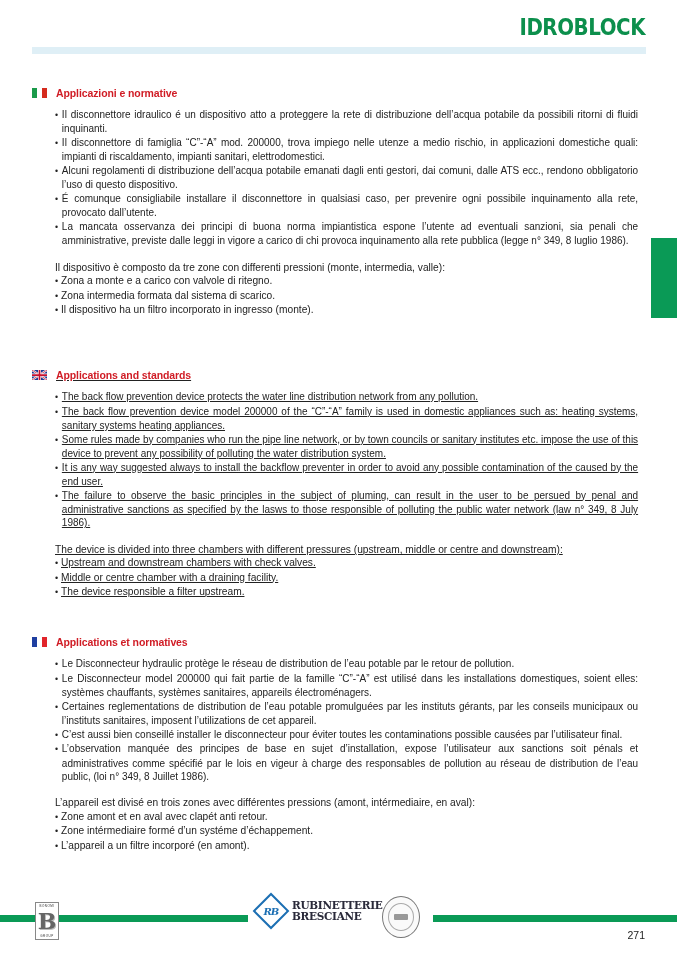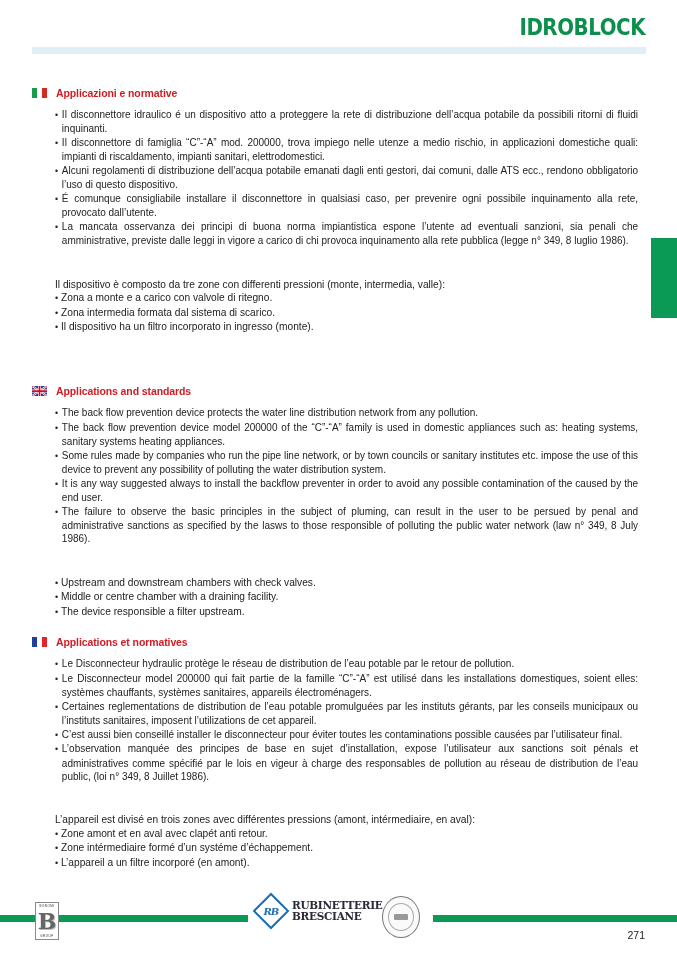--- a/index.html
+++ b/index.html
@@ -33,21 +33,21 @@
       color: #d01c25; font-weight: bold; font-size: 10.5px;
       letter-spacing: -0.1px;
     }
     .bullets { margin: 0; padding: 0; list-style: none; margin-left: 23px; margin-top: 8px; }
     .bullets li {
       font-size: 10.2px; line-height: 13.4px; padding-left: 7px; text-indent: -7px;
       text-align: justify; margin-bottom: 0.2px;
       transform: scaleX(0.98); transform-origin: left;
     }
     .bullets li::before { content: "\2022"; display: inline-block; width: 7px; text-indent: 0; font-size: 9px; }
-    .para { margin-left: 23px; margin-top: 30px; font-size: 10.2px; line-height: 13.4px; }
+    .para { margin-left: 23px; margin-top: 13px; font-size: 10.2px; line-height: 13.4px; }
     .para .bl::before { content: "\2022"; display: inline-block; width: 6px; font-size: 9px; }
     .footer-line-left {
       position: absolute; left: 0; top: 915px; width: 248px; height: 7px; background: #0a9a56;
     }
     .footer-line-right {
       position: absolute; left: 433px; top: 915px; width: 244px; height: 7px; background: #0a9a56;
     }
     .logo-b {
       position: absolute; left: 35px; top: 902px; width: 24px; height: 38px;
       background: #fff; border: 1px solid #888; box-sizing: border-box;
@@ -111,41 +111,42 @@
     <li>La mancata osservanza dei principi di buona norma impiantistica espone l’utente ad eventuali sanzioni, sia penali che amministrative, previste dalle leggi in vigore a carico di chi provoca inquinamento alla rete pubblica (legge n° 349, 8 luglio 1986).</li>
   </ul>
   <div class="para">
     <div>Il dispositivo è composto da tre zone con differenti pressioni (monte, intermedia, valle):</div>
     <div class="bl"><span>Zona a monte e a carico con valvole di ritegno.</span></div>
     <div class="bl"><span>Zona intermedia formata dal sistema di scarico.</span></div>
     <div class="bl"><span>Il dispositivo ha un filtro incorporato in ingresso (monte).</span></div>
   </div>
 </div>
 
-<div class="section" style="top:384px;">
+<div class="section" style="top:368px;text-decoration:underline;">
   <div class="sec-head">
     <div class="flag">
       <svg width="15" height="10" viewBox="0 0 60 40">
         <rect width="60" height="40" fill="#1f3a93"></rect>
         <path d="M0,0 L60,40 M60,0 L0,40" stroke="#fff" stroke-width="8"></path>
         <path d="M0,0 L60,40 M60,0 L0,40" stroke="#c8102e" stroke-width="3"></path>
         <path d="M30,0 V40 M0,20 H60" stroke="#fff" stroke-width="12"></path>
         <path d="M30,0 V40 M0,20 H60" stroke="#c8102e" stroke-width="7"></path>
       </svg>
     </div>
     <div class="sec-title">Applications and standards</div>
   </div>
   <ul class="bullets">
     <li>The back flow prevention device protects the water line distribution network from any pollution.</li>
     <li>The back flow prevention device model 200000 of the “C”-“A” family is used in domestic appliances such as: heating systems, sanitary systems heating appliances.</li>
     <li>Some rules made by companies who run the pipe line network, or by town councils or sanitary institutes etc. impose the use of this device to prevent any possibility of polluting the water distribution system.</li>
     <li>It is any way suggested always to install the backflow preventer in order to avoid any possible contamination of the caused by the end user.</li>
     <li>The failure to observe the basic principles in the subject of pluming, can result in the user to be persued by penal and administrative sanctions as specified by the lasws to those responsible of polluting the public water network (law n° 349, 8 July 1986).</li>
   </ul>
   <div class="para">
+    <div>The device is divided into three chambers with different pressures (upstream, middle or centre and downstream):</div>
     <div class="bl"><span>Upstream and downstream chambers with check valves.</span></div>
     <div class="bl"><span>Middle or centre chamber with a draining facility.</span></div>
     <div class="bl"><span>The device responsible a filter upstream.</span></div>
   </div>
 </div>
 
 <div class="section" style="top:635px;">
   <div class="sec-head">
     <div class="flag">
       <span style="background:#1f3fa0"></span>

